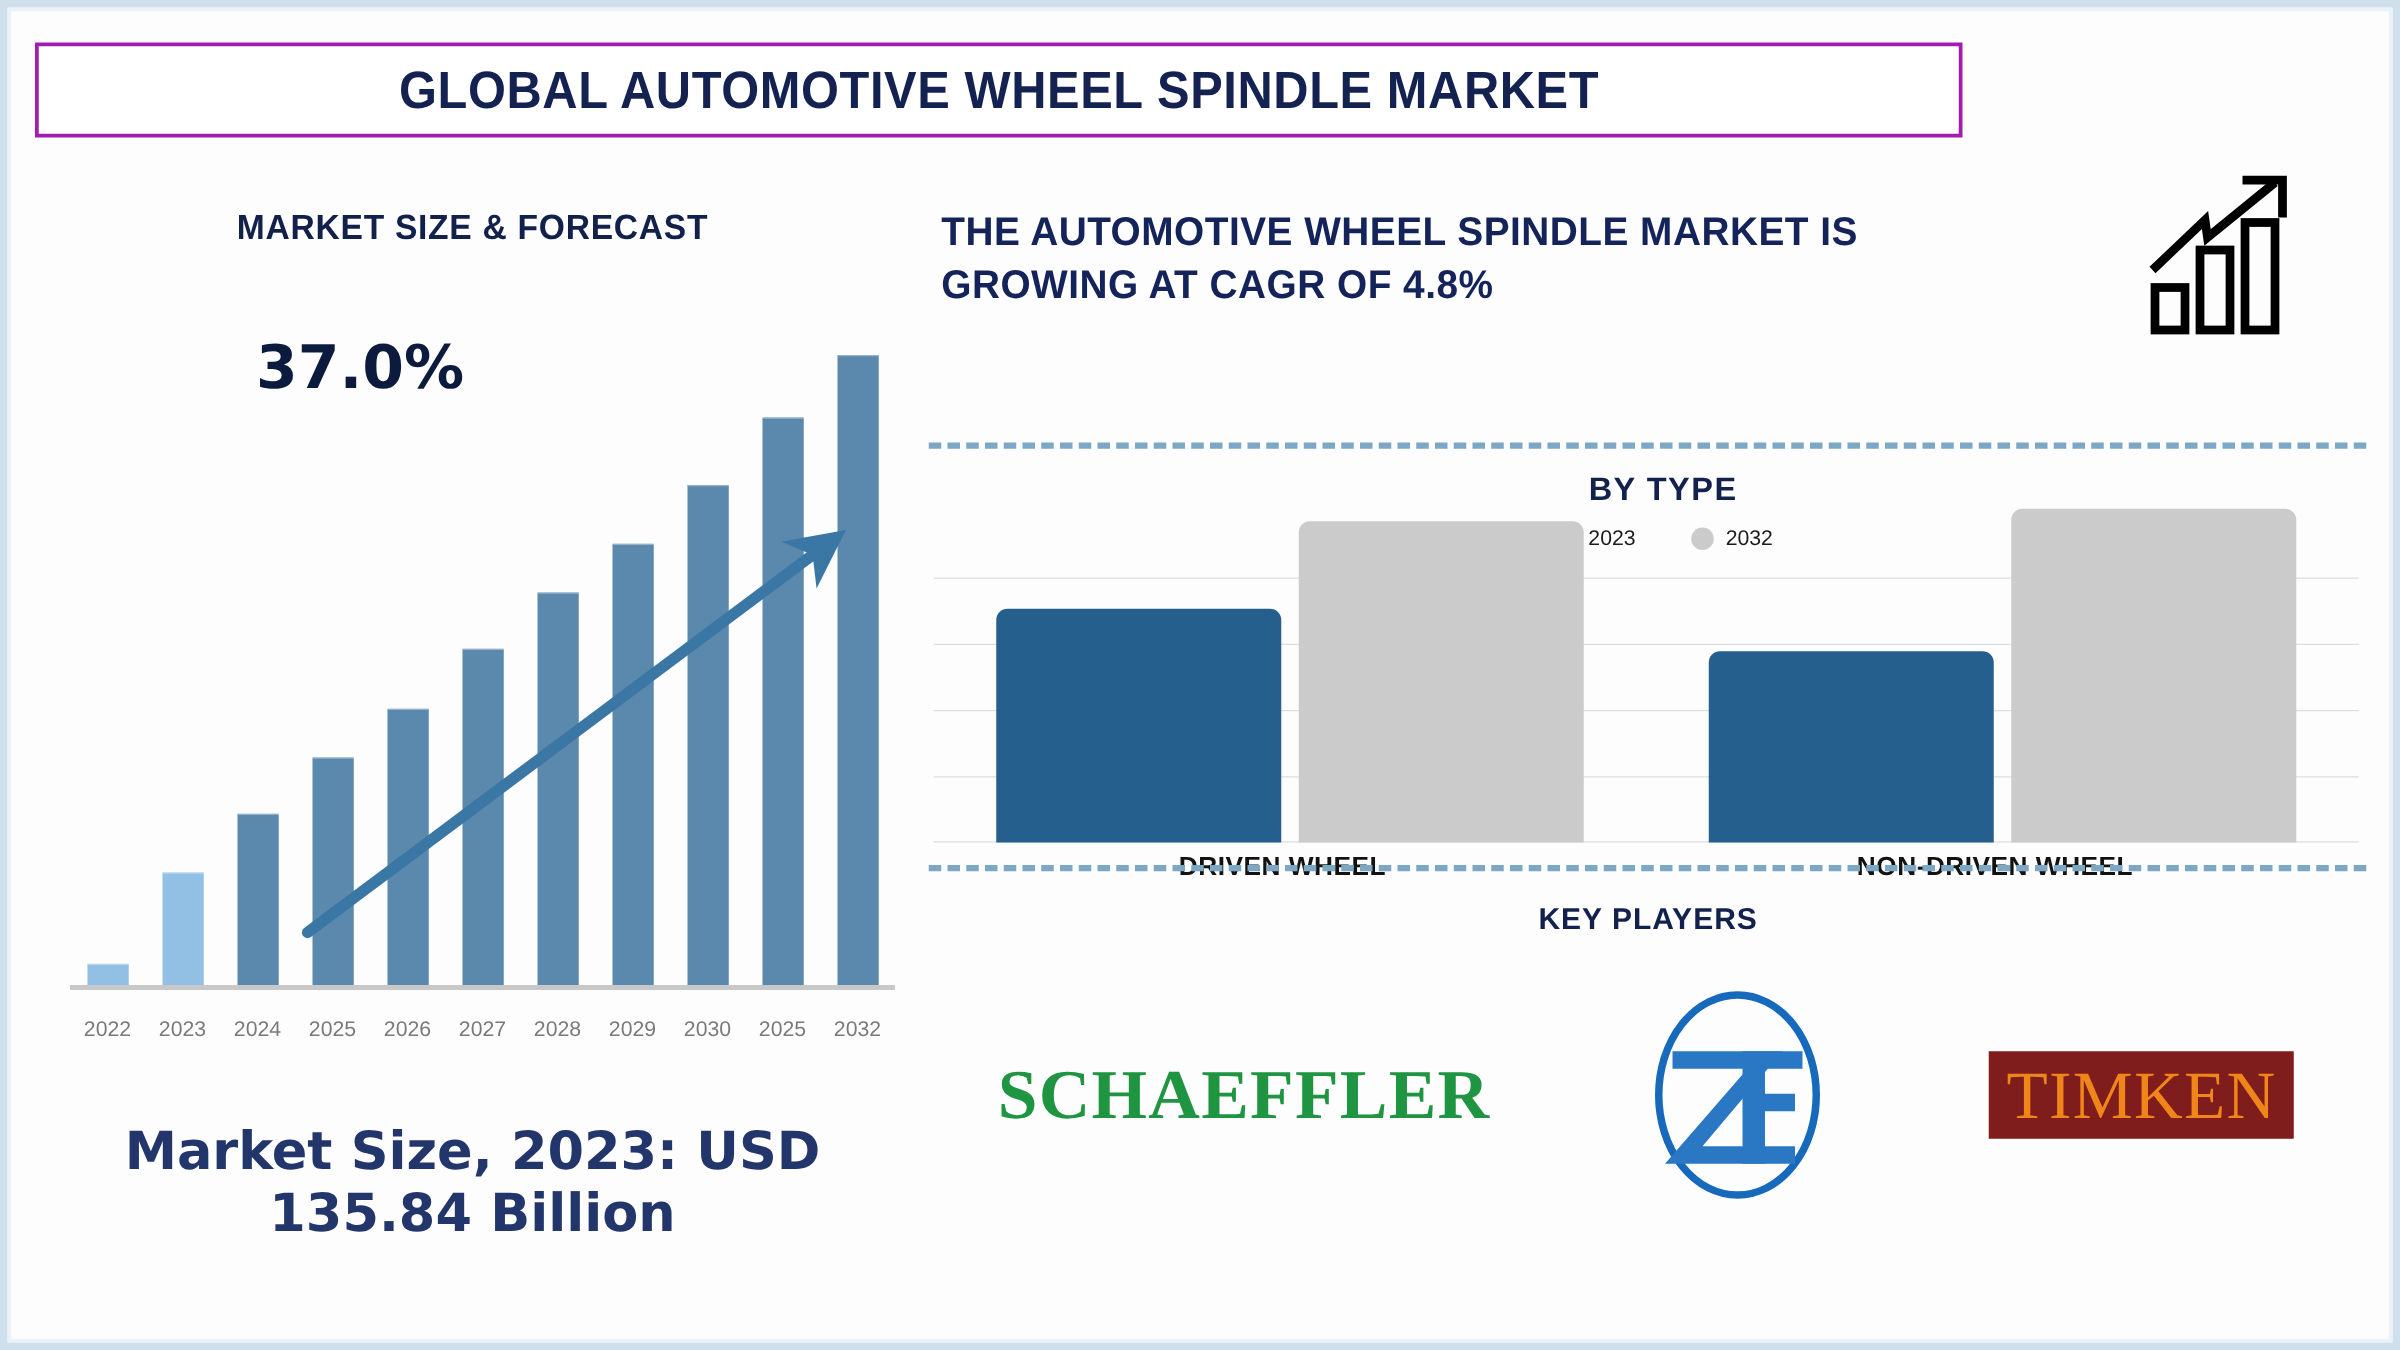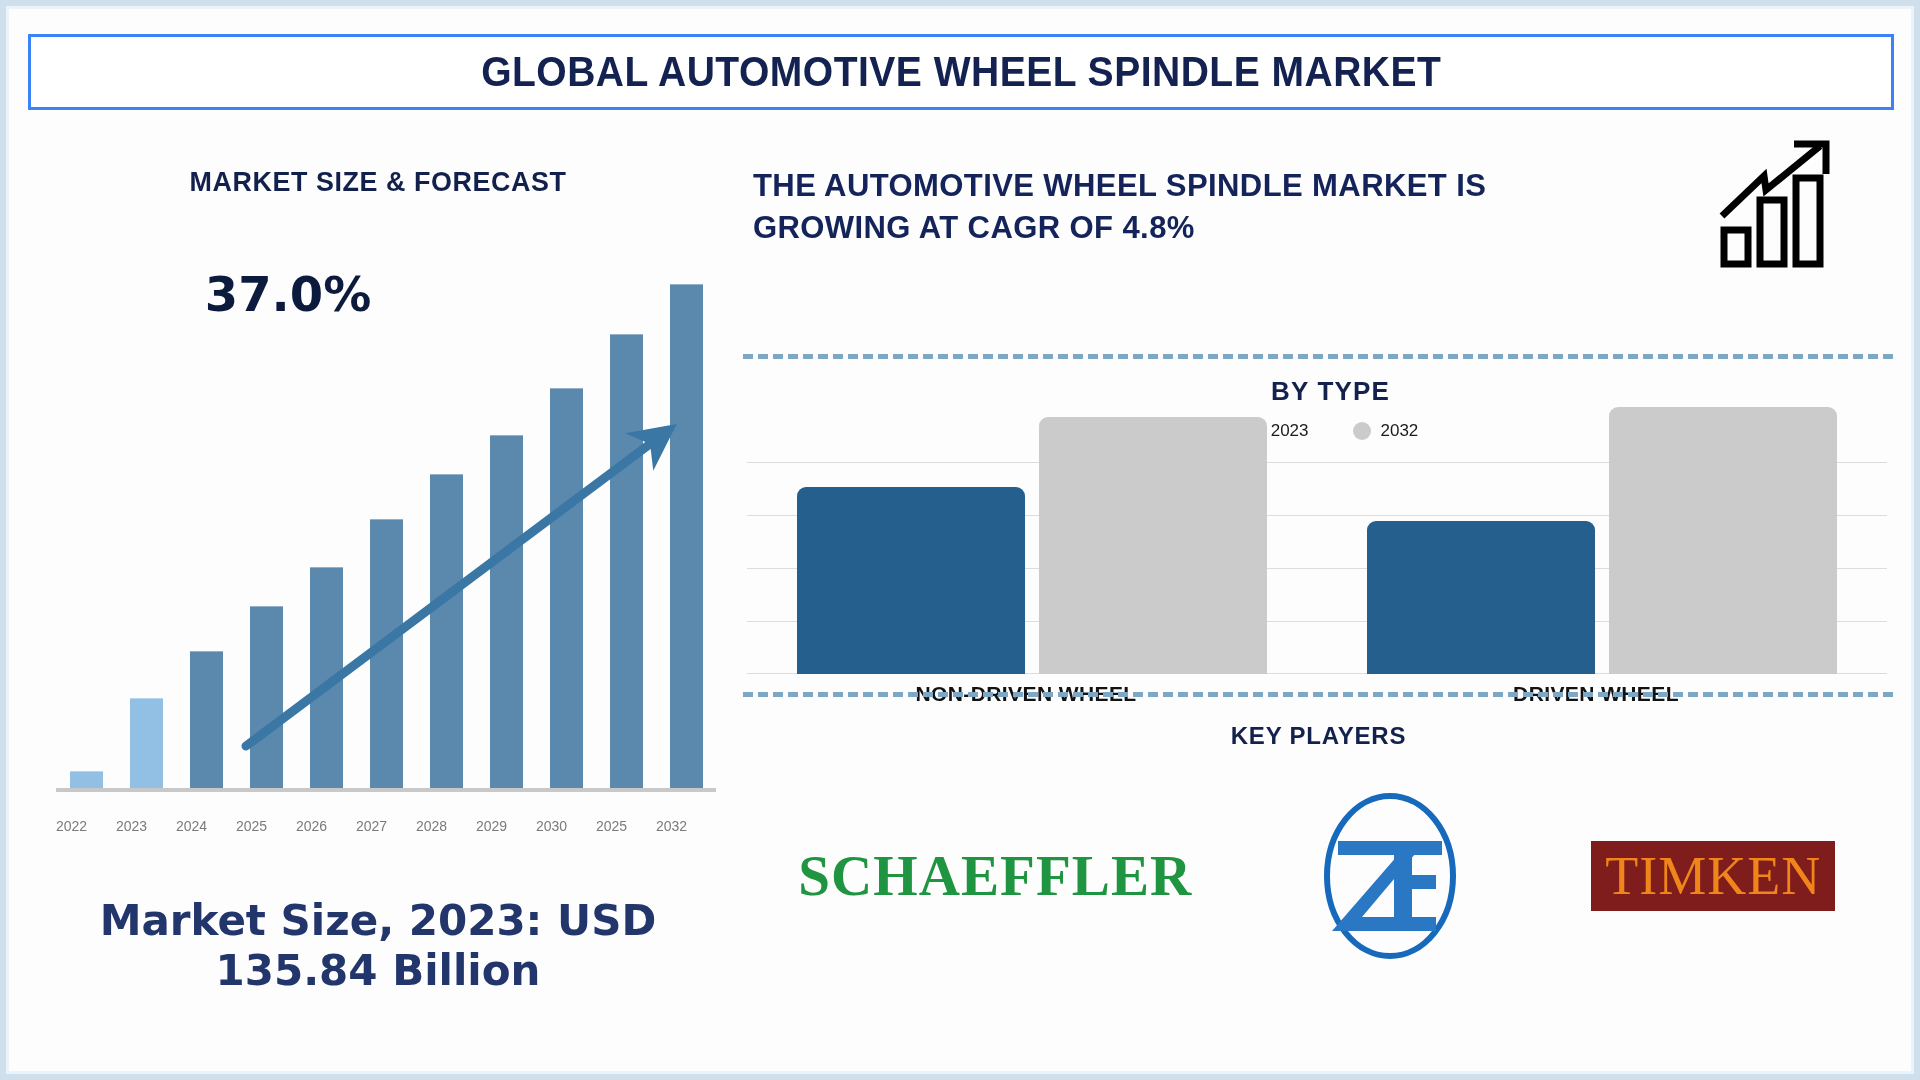--- a/index.html
+++ b/index.html
@@ -30,23 +30,23 @@
     left: 0; top: 0; right: 0; bottom: 0;
     pointer-events: none;
     box-shadow: inset 0 0 0 3px #eaf3f9;
   }
 
   
   #title-box {
     position: absolute;
     left: 22px;
     top: 28px;
-    width: 1866px;
+    width: 1542px;
     height: 76px;
-    border: 3px solid #3b82f6;
+    border: 3px solid #a21caf;
     background: #ffffff;
     display: flex;
     align-items: center;
     justify-content: center;
     box-sizing: border-box;
   }
   #title-text {
     font-family: "Liberation Sans Narrow", "Liberation Sans", sans-serif;
     font-size: 42px;
     font-weight: bold;
@@ -129,22 +129,22 @@
   }
   #left-years {
     position: absolute;
     left: 28px;
     bottom: -8px;
     width: 660px;
     display: flex;
   }
   .lyear {
     flex: 1 1 0;
-    text-align: left;
-    font-size: 14px;
+    text-align: center;
+    font-size: 17px;
     color: #7a7a7a;
     font-family: "Liberation Sans Narrow", "Liberation Sans", sans-serif;
   }
   #left-arrow {
     position: absolute;
     left: 0;
     top: 0;
     width: 700px;
     height: 600px;
     pointer-events: none;
@@ -447,22 +447,22 @@
           <div class="gbar c2032" style="height:121%"></div>
         </div>
         <div class="group">
           <div class="gbar c2023" style="height:72%"></div>
           <div class="gbar c2032" style="height:126%"></div>
         </div>
       </div>
     </div>
 
     <div id="bytype-cats">
+      <div class="cat-label">DRIVEN WHEEL</div>
       <div class="cat-label">NON-DRIVEN WHEEL</div>
-      <div class="cat-label">DRIVEN WHEEL</div>
     </div>
 
     <div class="divider-dashed" id="divider-bottom"></div>
 
     <div id="key-players-title">KEY PLAYERS</div>
 
     <div id="key-players-row">
 
       <div class="logo">
         <span id="logo-schaeffler">SCHAEFFLER</span>

